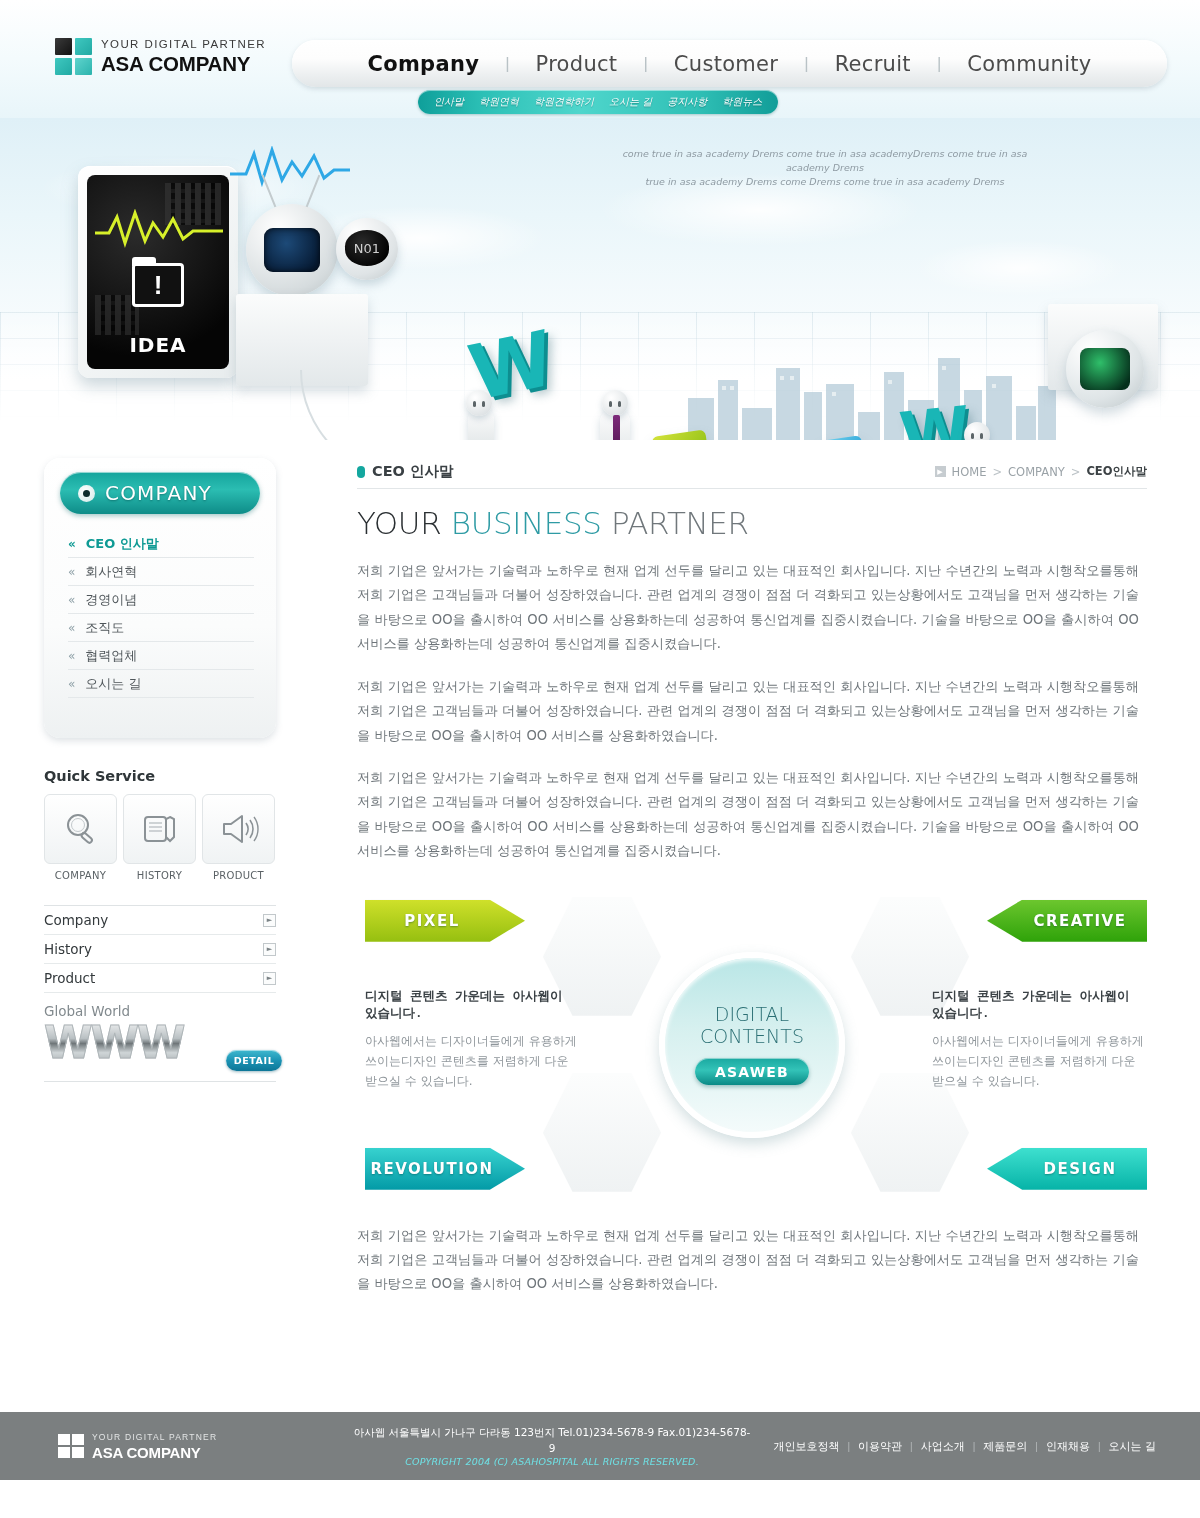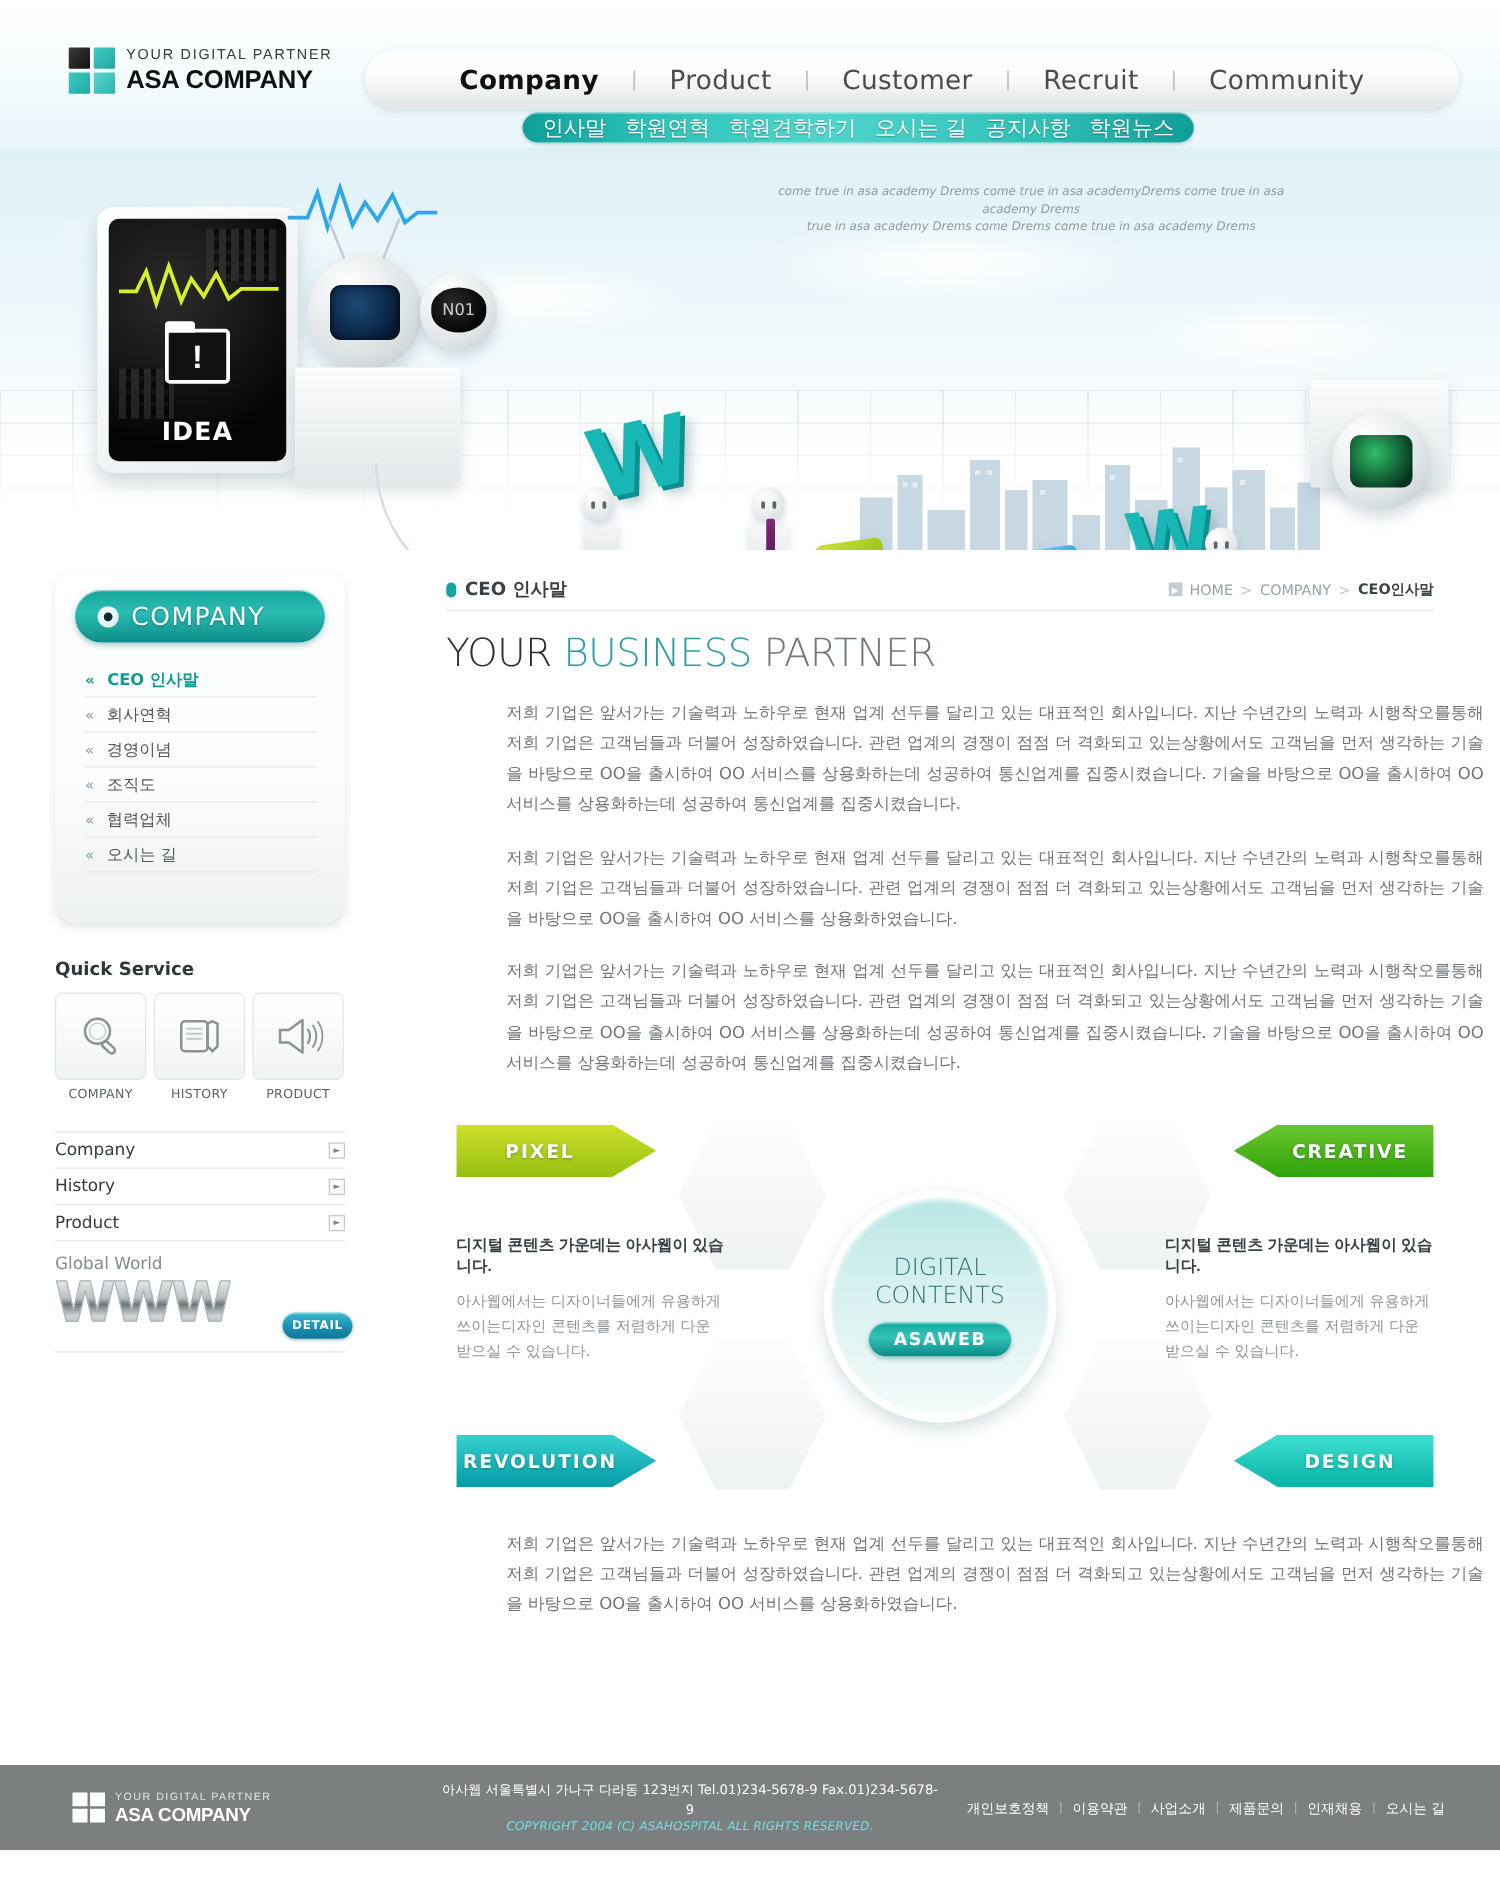--- a/index.html
+++ b/index.html
@@ -52,23 +52,24 @@
 
   
   .subnav {
     position:absolute; left:418px; top:90px; height:24px;
     border-radius:12px;
     background:linear-gradient(to right,#0f9f9a 0%,#2cc0b6 18%,#4fd6cc 45%,#2fbfb5 78%,#119d98 100%);
     box-shadow:0 1px 3px rgba(0,90,90,.3), inset 0 1px 0 rgba(255,255,255,.45);
     display:flex; align-items:center; padding:0 16px; gap:15px;
   }
   .subnav a {
-    color:#ffffff; font-size:17px; text-decoration:none; white-space:nowrap;
+    color:#ffffff; font-size:10px; text-decoration:none; white-space:nowrap;
     font-family:"DejaVu Sans","Liberation Sans",sans-serif;
     text-shadow:0 1px 1px rgba(0,70,70,.45);
+    font-style:italic;
   }
 
   
   .hero {
     position:absolute; left:0; top:118px; width:1200px; height:322px;
     background:linear-gradient(to bottom,#dff0f7 0%,#eaf6fa 30%,#f6fbfd 62%,#ffffff 100%);
     overflow:hidden;
   }
   .hero-clouds {
     position:absolute; left:0; top:0; width:1200px; height:220px;
@@ -328,21 +329,21 @@
     margin-top:16px; font-size:31px; letter-spacing:-0.4px; font-weight:300;
     font-family:"DejaVu Sans","Liberation Sans",sans-serif;
   }
   .bt-a { color:#2a2f32; }
   .bt-b { color:#2e9ba4; }
   .bt-c { color:#70777b; }
 
   .para {
     margin-top:18px; font-size:13.2px; line-height:1.85; color:#6e757a;
     font-family:"DejaVu Sans","Liberation Sans",sans-serif;
-    text-align:justify; width:782px;margin-left:48px;
+    text-align:justify; width:782px;
   }
 
   
   .diagram { position:relative; margin-top:36px; width:790px; height:290px; }
   .hexflag {
     position:absolute; width:160px; height:42px;
     display:flex; align-items:center; justify-content:center;
     color:#fff; font-size:15px; font-weight:bold; letter-spacing:1.5px;
     font-family:"DejaVu Sans","Liberation Sans",sans-serif;
     text-shadow:0 1px 2px rgba(0,60,60,.4);
@@ -386,21 +387,21 @@
     color:#fff; font-size:14px; font-weight:bold; letter-spacing:1.2px;
     display:flex; align-items:center; justify-content:center; cursor:pointer;
     font-family:"DejaVu Sans","Liberation Sans",sans-serif;
   }
 
   .diag-text { position:absolute; width:215px; }
   .dt-left { left:8px; top:88px; }
   .dt-right { right:0; top:88px; }
   .dt-head {
     font-size:12.5px; font-weight:bold; color:#3a4145; margin-bottom:9px;
-    font-family:Liberation Sans, sans-serif;
+    font-family:Liberation Mono, monospace;
   }
   .dt-body {
     font-size:12px; line-height:1.7; color:#8e959a;
     font-family:"DejaVu Sans","Liberation Sans",sans-serif;
   }
 
   .para-bottom { margin-top:34px; }
   .signature { margin-top:46px; display:flex; align-items:flex-end; justify-content:flex-end; gap:14px; }
   .sig-role {
     font-size:12px; color:#5a6165; padding-bottom:4px;

